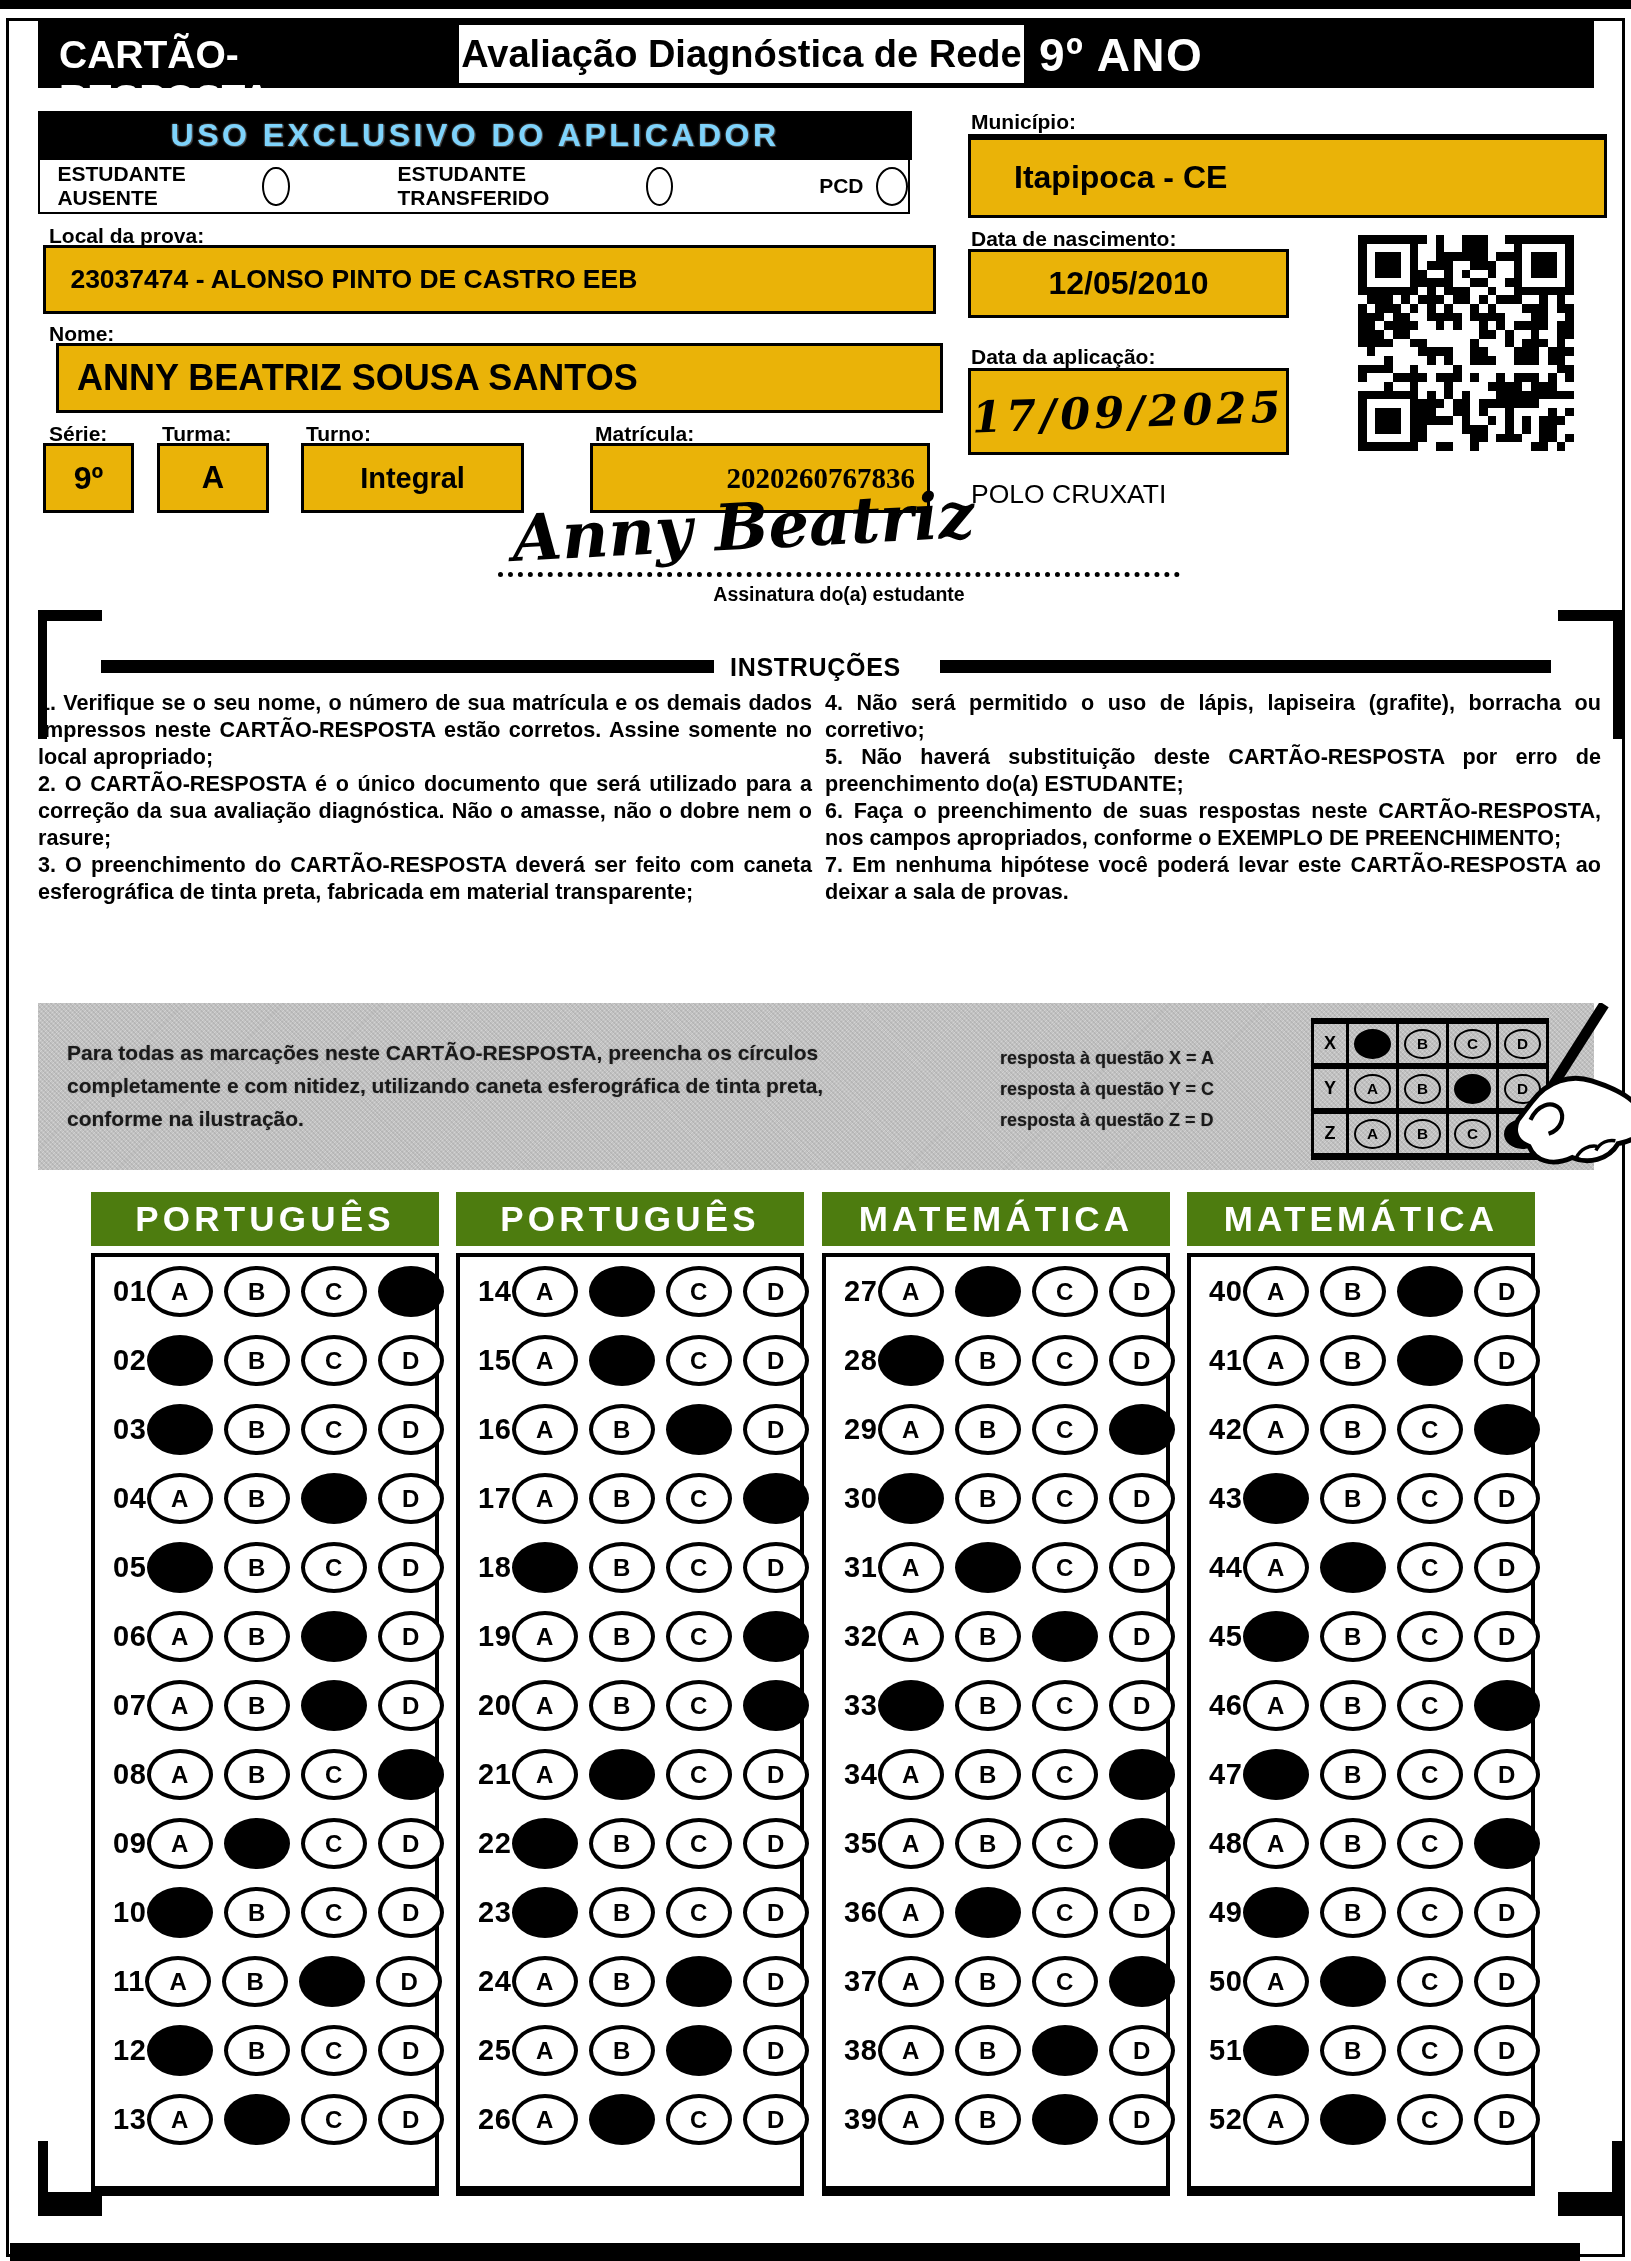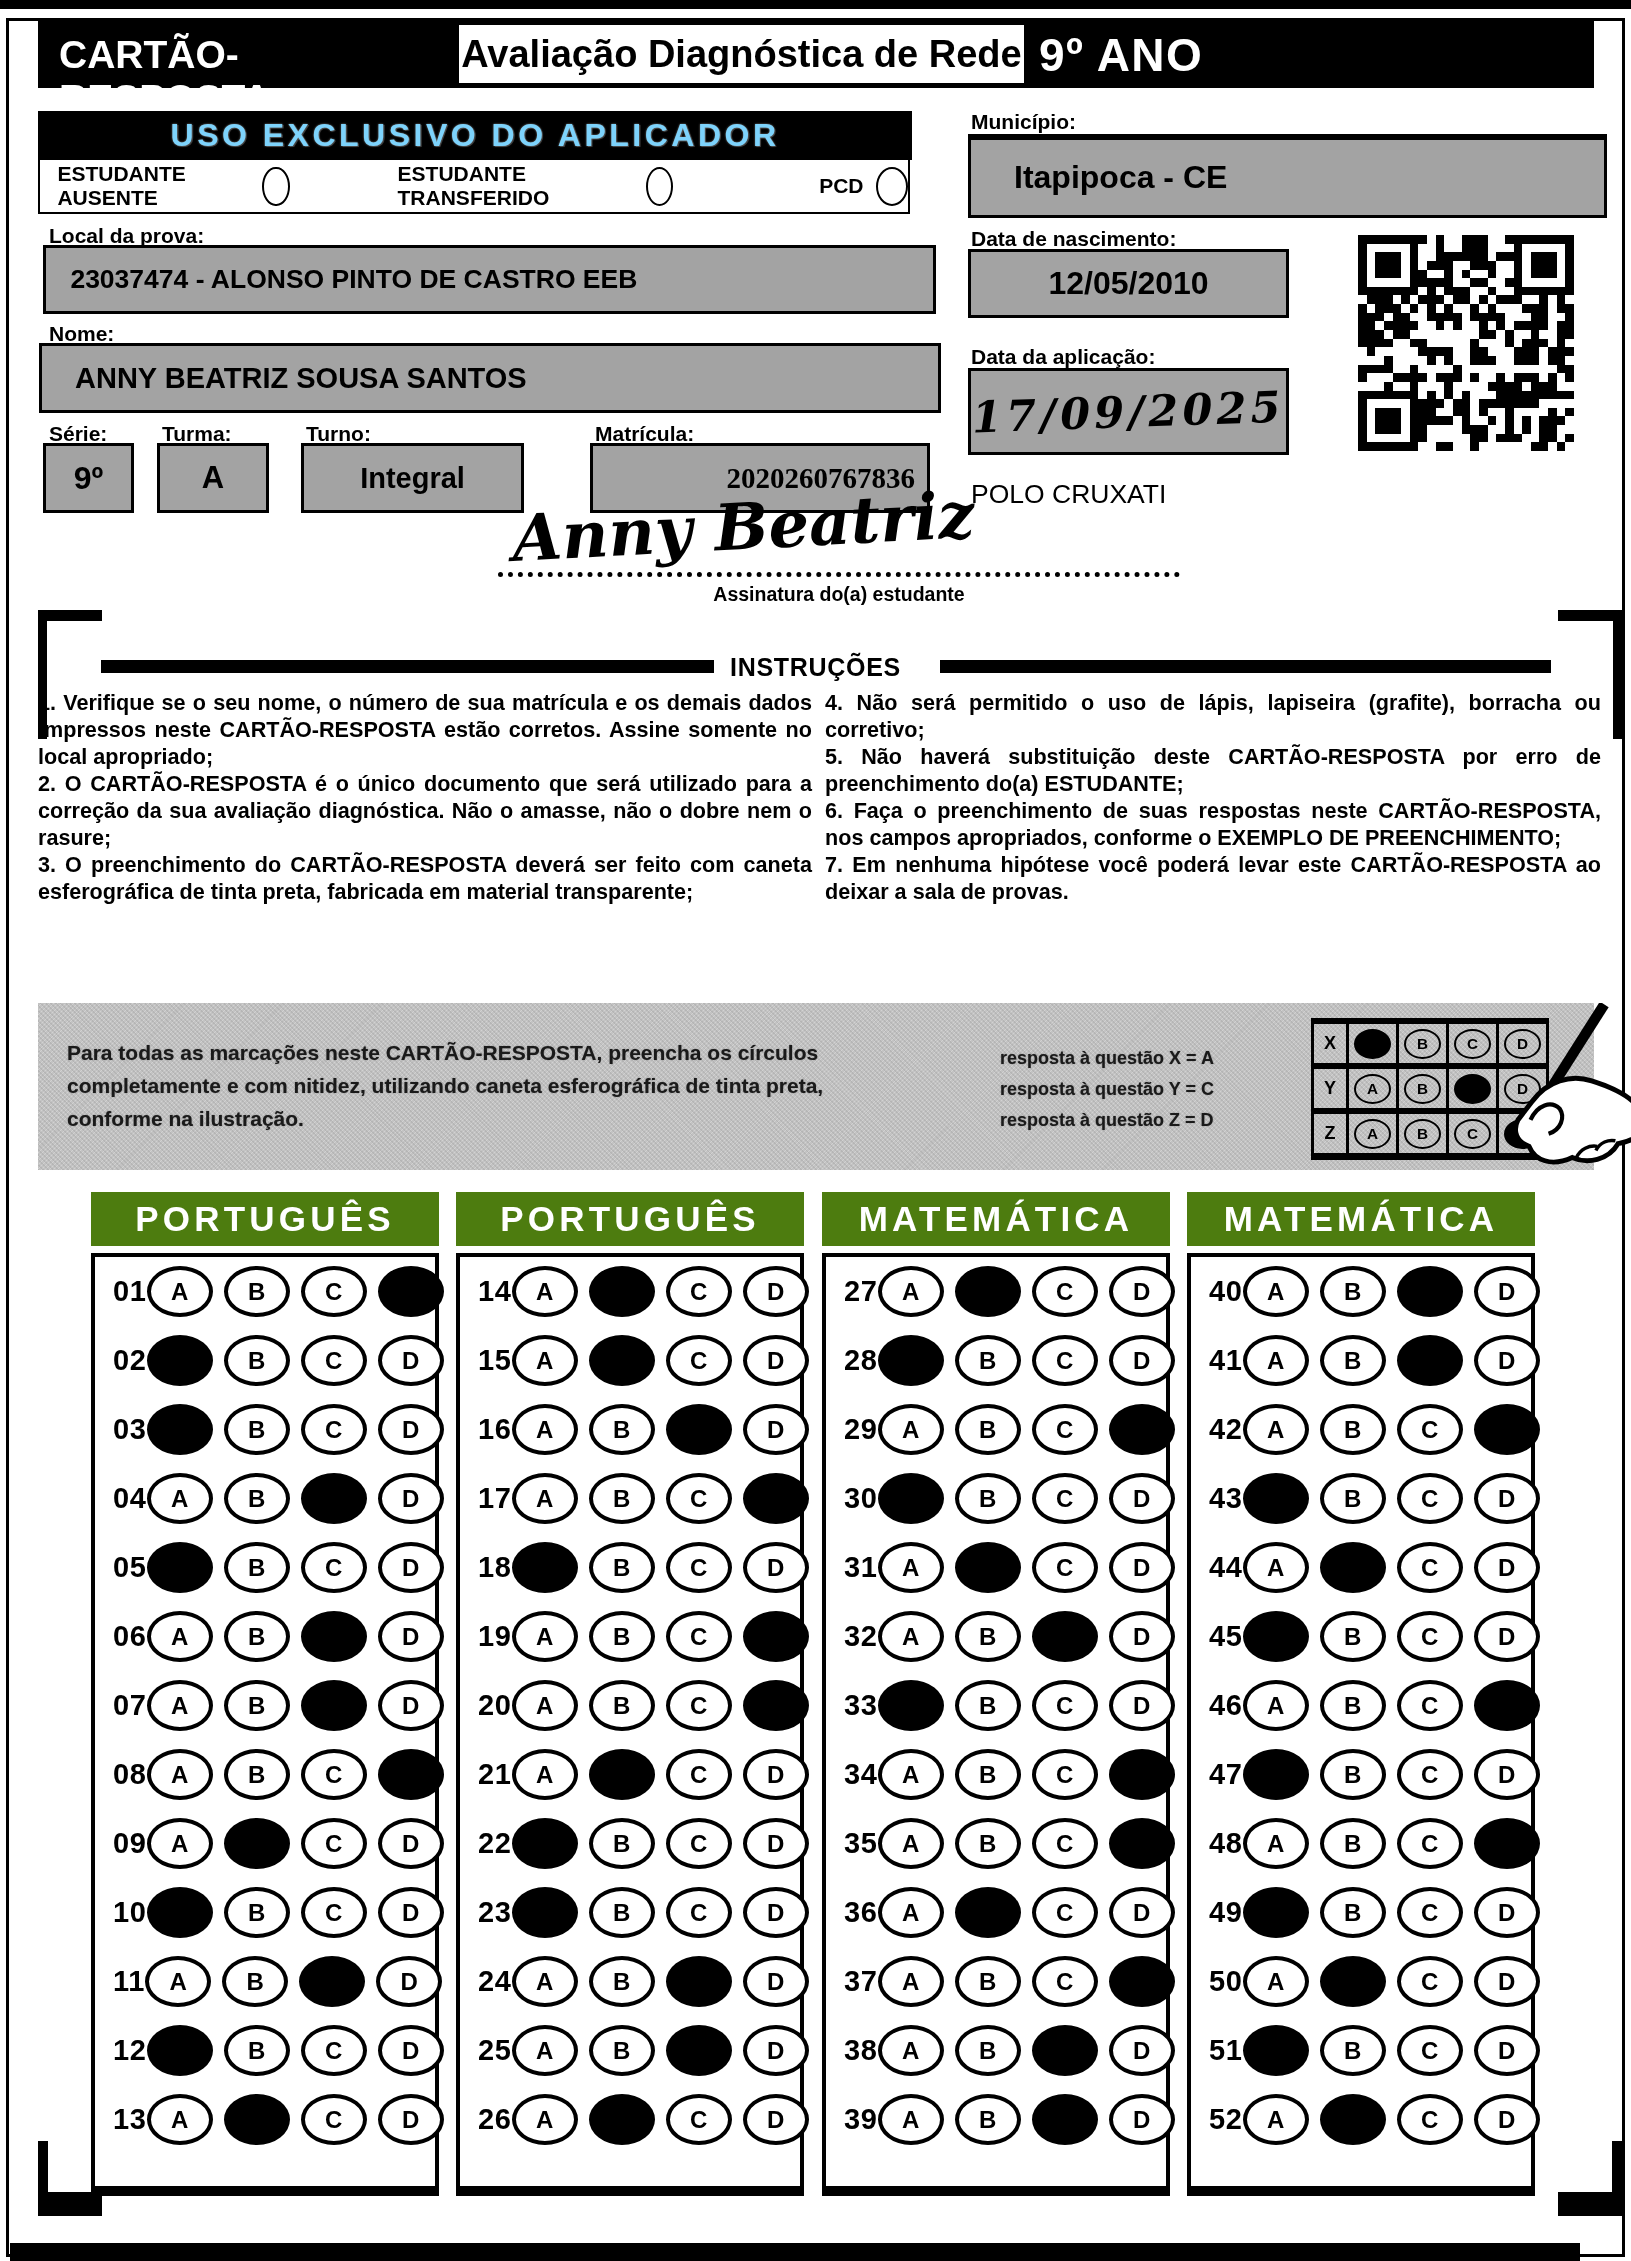--- a/index.html
+++ b/index.html
@@ -17,25 +17,25 @@
   
   .apl{left:38px;top:111px;width:874px;height:103px;}
   .apl-black{position:absolute;left:0;top:0;width:100%;height:49px;background:#000;display:flex;align-items:center;justify-content:center;}
   .apl-title{color:#7dd3fc;font-size:32px;font-weight:bold;letter-spacing:3.5px;text-shadow:0 0 2.1px #888,1.4px 0.7px 0 #333;}
   .apl-row{position:absolute;left:0;top:49px;width:868px;height:52px;border:2.8px solid #000;border-top:none;background:#fff;display:flex;align-items:center;}
   .apl-item{display:flex;align-items:center;gap:12.5px;font-size:21px;font-weight:bold;}
   .apl-item.i1{margin-left:17.4px;} .apl-item.i2{margin-left:108px;} .apl-item.i3{margin-left:146px;}
   .apl-circle{width:28px;height:35px;border:2.8px solid #000;border-radius:50%;background:#fff;}
   
   .flabel{font-size:21px;font-weight:bold;}
-  .fbox{border:3.5px solid #000;background:#a3a3a3;display:flex;align-items:center;font-weight:bold;}
+  .fbox{border:3.5px solid #000;background:#eab308;display:flex;align-items:center;font-weight:bold;}
   .municipio-box{left:968px;top:134px;width:590px;height:75px;font-size:32px;padding-left:43px;border-top-width:6.3px;}
   .local-box{left:43px;top:245px;width:863px;height:63px;font-size:26.5px;padding-left:24.4px;}
   .nasc-box{left:968px;top:249px;width:315px;height:63px;font-size:32px;justify-content:center;}
-  .nome-box{left:39px;top:343px;width:863px;height:64px;font-size:29px;padding-left:33px;}
+  .nome-box{left:56px;top:343px;width:863px;height:64px;font-size:36px;padding-left:18px;}
   .aplic-box{left:968px;top:368px;width:315px;height:81px;justify-content:center;}
   .serie-box{left:43px;top:443px;width:85px;height:64px;font-size:32px;justify-content:center;}
   .turma-box{left:157px;top:443px;width:106px;height:64px;font-size:31px;justify-content:center;}
   .turno-box{left:301px;top:443px;width:217px;height:64px;font-size:29px;justify-content:center;}
   .matric-box{left:590px;top:443px;width:322px;height:64px;font-size:29px;justify-content:flex-end;padding-right:12px;font-family:Liberation Serif, serif;}
   .polo{left:971px;top:479px;font-size:26.5px;font-weight:normal;}
   .handwrite{font-family:"DejaVu Serif",serif;font-style:italic;}
   .aplic-date{font-size:43px;font-weight:bold;transform:rotate(-2deg);letter-spacing:4.2px;}
   
   .qr-wrap{left:1358px;top:235px;width:216px;height:216px;background:#fff;display:grid;grid-template-columns:repeat(25,1fr);grid-template-rows:repeat(25,1fr);}

